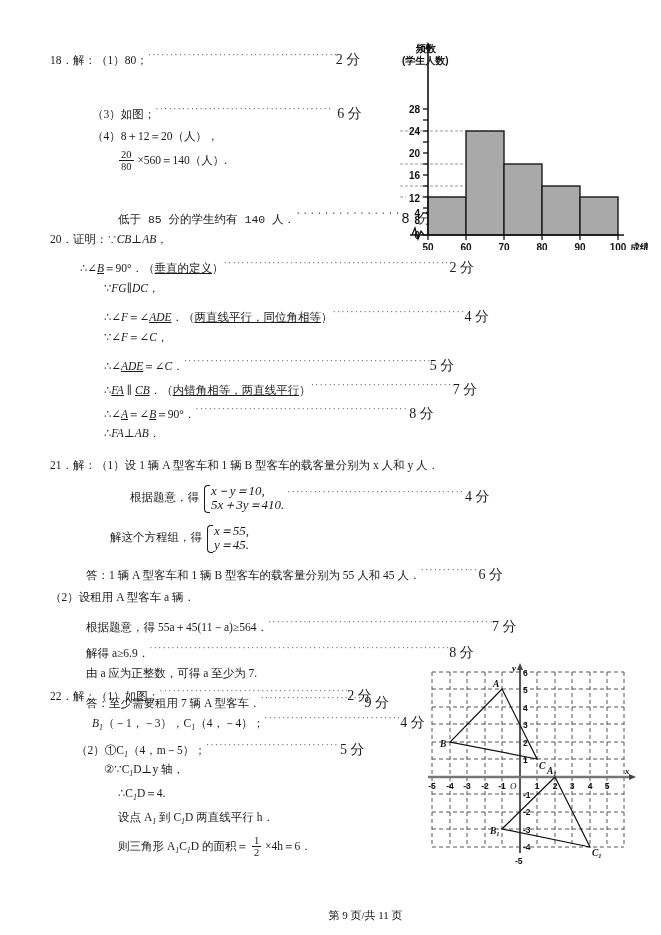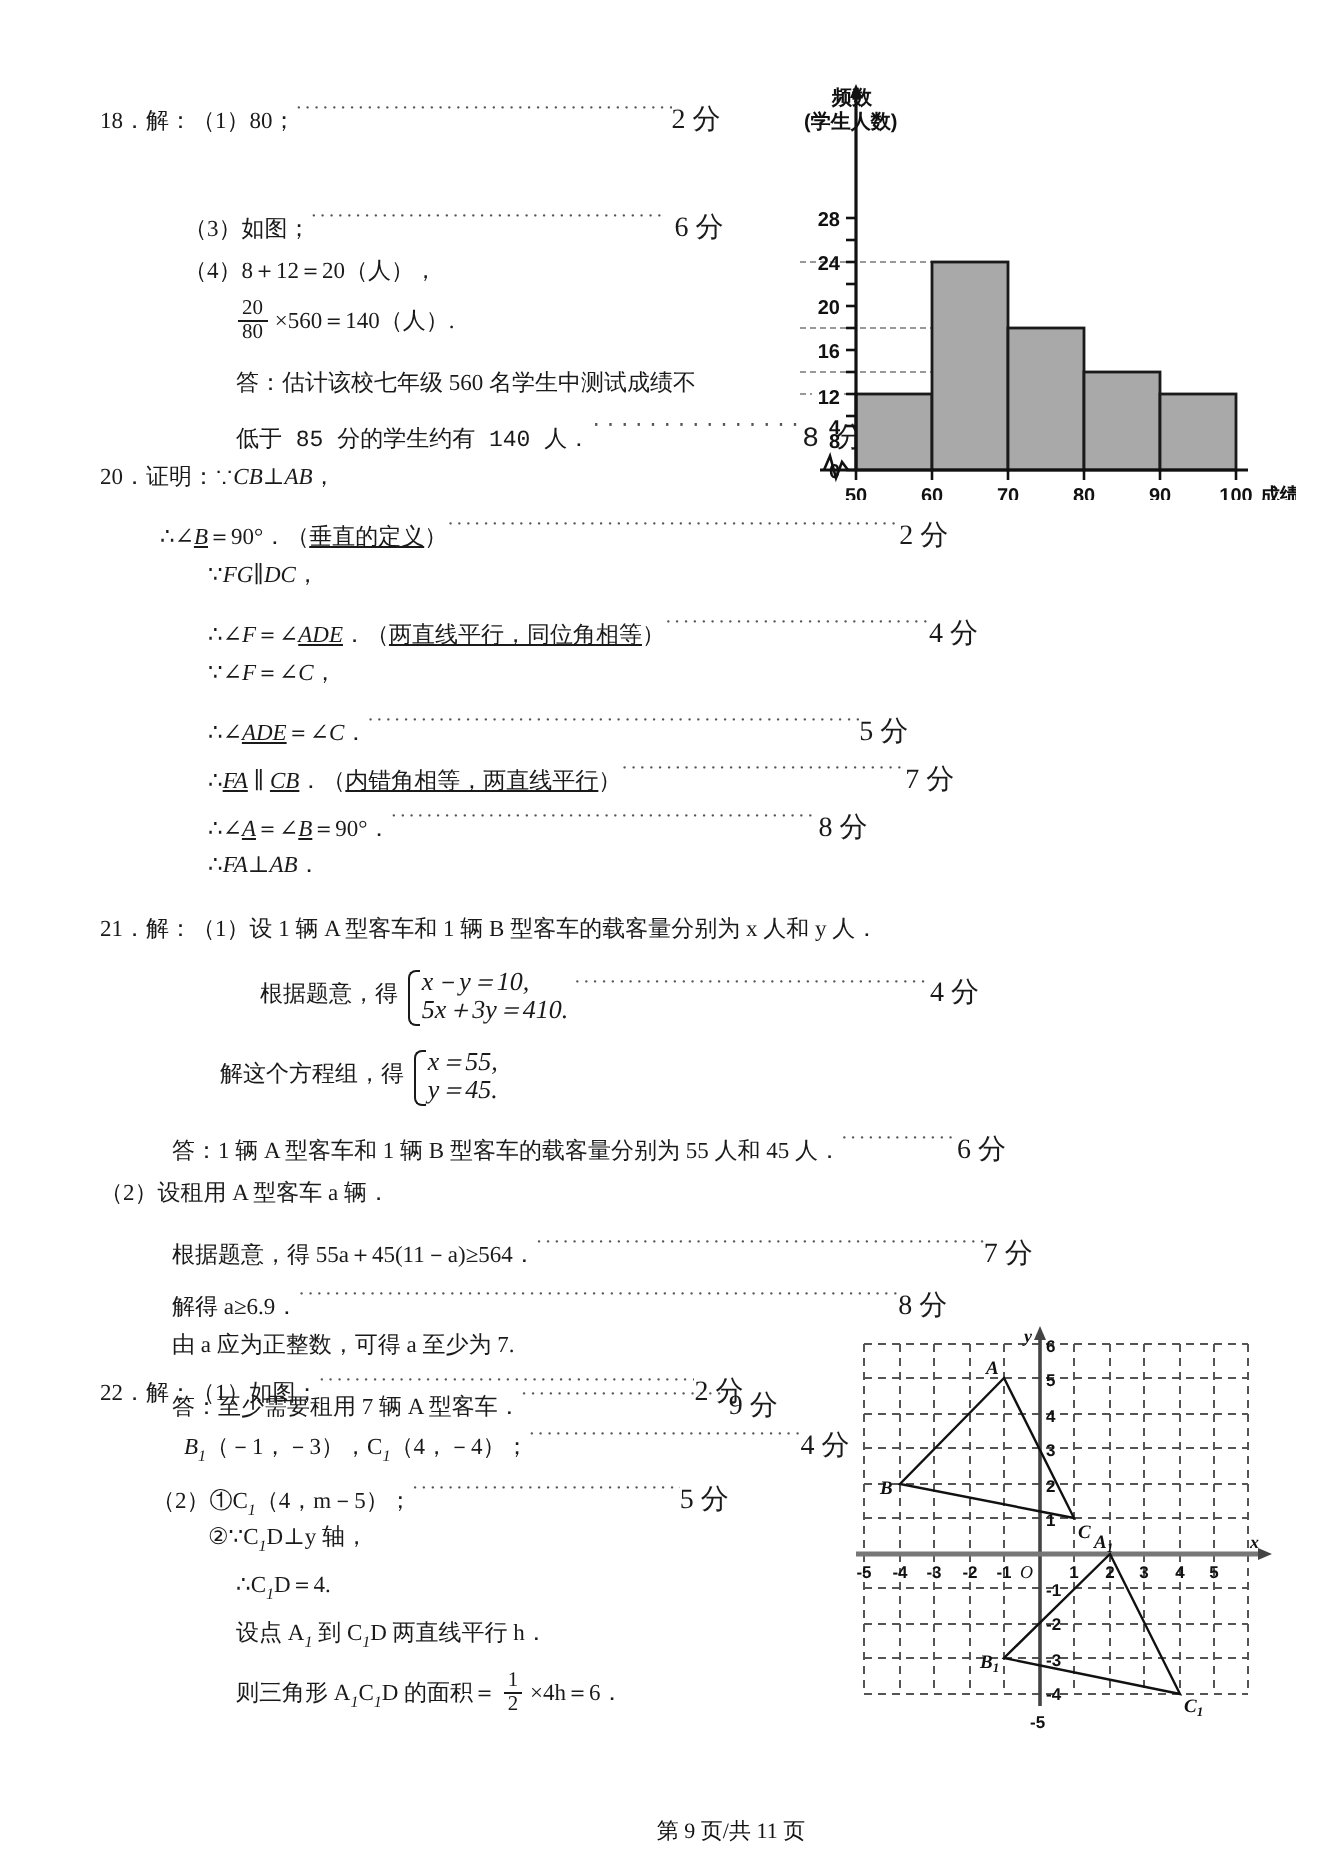--- a/index.html
+++ b/index.html
@@ -127,23 +127,20 @@
   </div>
 
   <div class="ln" style="left:118px; top:150px;">
     <span class="frac">
       <span class="num">20</span>
       <span class="den">80</span>
     </span>
     <span>×560＝140（人）.</span>
   </div>
 
-  <div class="ln" style="left:118px; top:185px;">
-    <span>答：估计该校七年级 560 名学生中测试成绩不</span>
-  </div>
 
   <div class="ln" style="left:118px; top:207px;font-family:Liberation Mono, monospace;">
     <span>低于 85 分的学生约有 140 人．</span><span class="dots" style="width:106px;">························</span><span class="score">8 分</span>
   </div>
 
   <div id="histogram">
     <svg width="266" height="212" viewBox="0 0 266 212" xmlns="http://www.w3.org/2000/svg">
 
       <text x="34" y="14" font-family="Liberation Sans, sans-serif" font-size="10" font-weight="bold" fill="#111">频数</text>
       <text x="20" y="26" font-family="Liberation Sans, sans-serif" font-size="10" font-weight="bold" fill="#111">(学生人数)</text>

